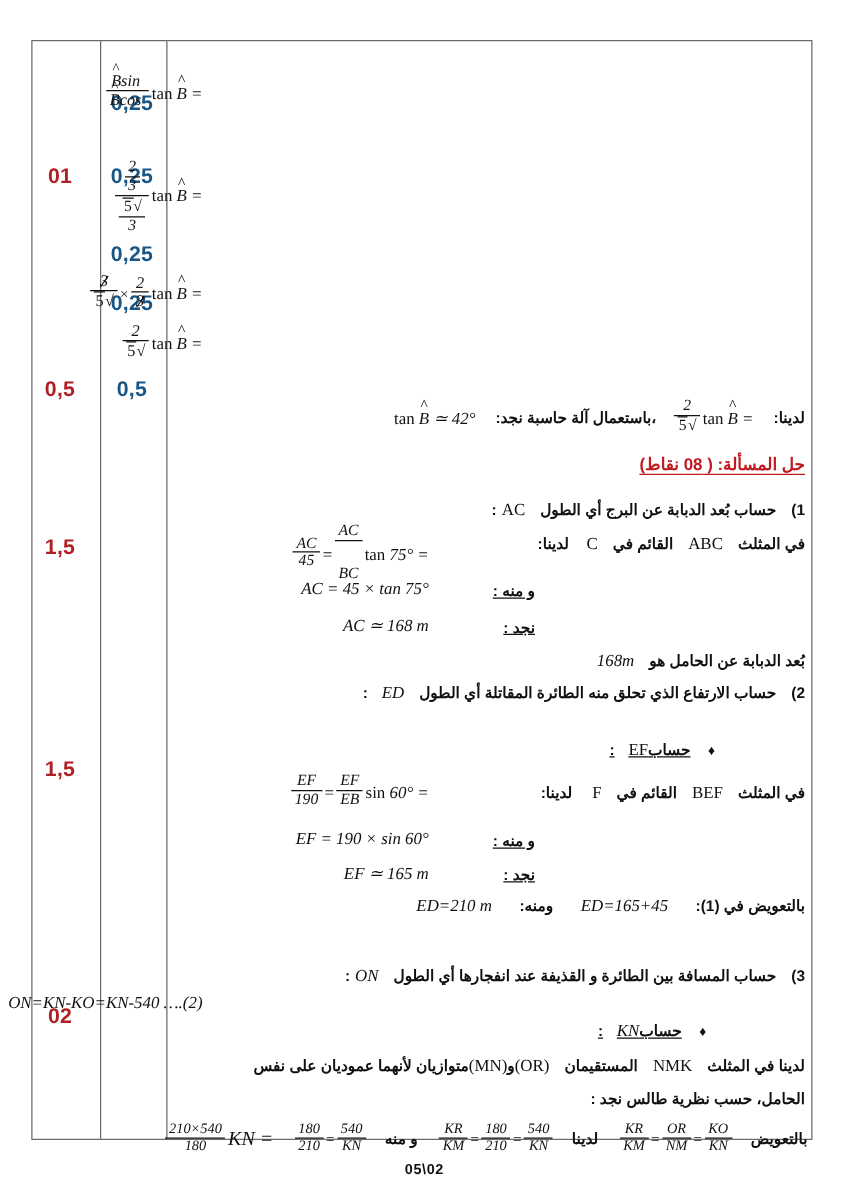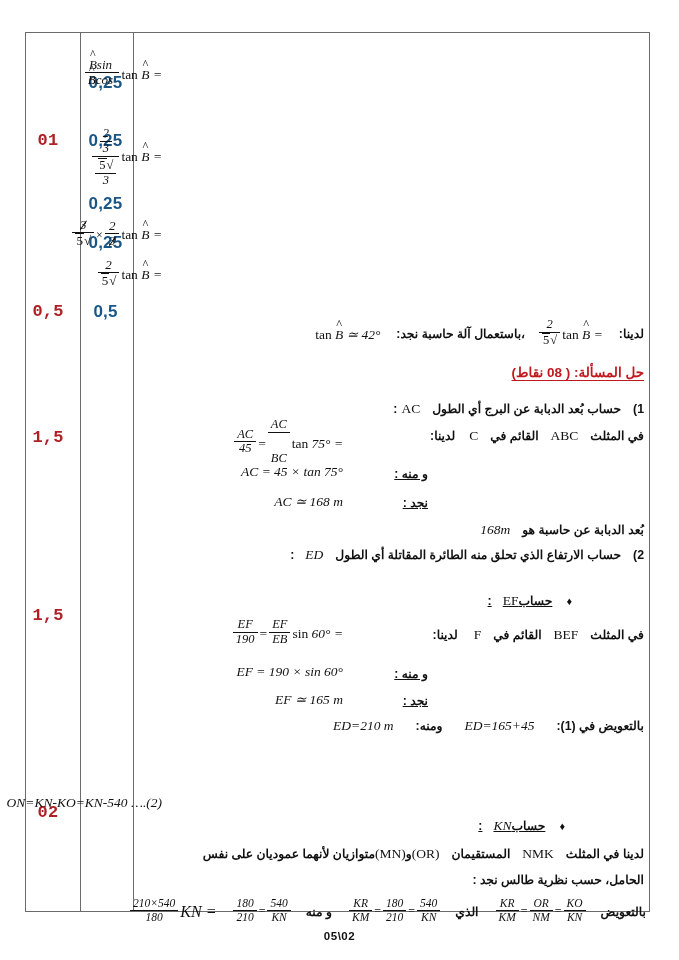--- a/index.html
+++ b/index.html
@@ -46,21 +46,21 @@
 
   
   .mark {
     position: absolute;
     font-family: "Liberation Sans", sans-serif;
     font-weight: bold;
     font-size: 17px;
     text-align: center;
     letter-spacing: 0.2px;
   }
-  .mark.total { color: #b01f24; width: 46px; left: 25px; font-family: Liberation Mono, monospace; }
+  .mark.total { color: #b01f24; width: 46px; left: 25px; }
   .mark.part  { color: #1a5685; width: 53px; left: 79px; }
 
   
   .content {
     position: absolute;
     left: 133px;
     top: 32px;
     width: 517px;
     height: 880px;
     direction: rtl;
@@ -311,21 +311,21 @@
     </div>
 
     <div class="ln" style="right:222px; top:461px;">
       <span class="ar u">نجد :</span>
     </div>
     <div class="ln" style="right:307px; top:459px;">
       <span class="mth">AC ≃ 168 m</span>
     </div>
 
     <div class="ln" style="right:6px; top:488px;">
-      <span class="ar">بُعد الدبابة عن حاسبة هو</span>
+      <span class="ar">بُعد الدبابة عن الحامل هو</span>
       <span class="sp" style="width:4px;"></span>
       <span class="mth">168m</span>
     </div>
 
     <div class="ln" style="right:6px; top:513px;">
       <span class="ar">2)</span>
       <span class="sp" style="width:4px;"></span>
       <span class="ar">حساب الارتفاع الذي تحلق منه الطائرة المقاتلة  أي الطول</span>
       <span class="sp" style="width:4px;"></span>
       <span class="mth">ED</span>
@@ -382,20 +382,28 @@
       <span class="ar">بالتعويض في (1):</span>
       <span class="sp" style="width:14px;"></span>
       <span class="mth">ED=165+45</span>
       <span class="sp" style="width:14px;"></span>
       <span class="ar">ومنه:</span>
       <span class="sp" style="width:14px;"></span>
       <span class="mth">ED=210 m</span>
     </div>
 
 
+    <div class="ln" style="right:6px; top:740px;">
+      <span class="ar">3)</span>
+      <span class="sp" style="width:4px;"></span>
+      <span class="ar">حساب المسافة بين الطائرة و القذيفة عند انفجارها أي الطول</span>
+      <span class="sp" style="width:4px;"></span>
+      <span class="mth">ON</span>
+      <span class="ar">:</span>
+    </div>
 
     <div class="ln" style="right:488px; top:761px;">
       <span class="mth">ON=KN-KO=KN-540 ….(2)</span>
     </div>
 
     <div class="ln" style="right:85px; top:784px;">
       <span class="bullet">♦</span>
       <span class="sp" style="width:6px;"></span>
       <span class="ar u">حساب</span><span class="mth" style="text-decoration:underline;">KN</span>
       <span class="sp" style="width:3px;"></span>
@@ -414,21 +422,21 @@
       <span class="ar">المستقيمان</span>
       <span class="sp" style="width:4px;"></span>
       <span class="mth up">(OR)</span><span class="ar">و</span><span class="mth up">(MN)</span><span class="ar">متوازيان لأنهما عموديان على نفس</span>
     </div>
 
     <div class="ln" style="right:4px; top:867px;">
       <span class="ar">بالتعويض</span>
       <span class="sp" style="width:5px;"></span>
       <span class="frac" style="font-size:11.5px;"><span class="num"><span class="rom" style="font-style:italic;">KO</span></span><span class="den"><span class="rom" style="font-style:italic;">KN</span></span></span><span class="mth up" style="font-size:12px;">=</span><span class="frac" style="font-size:11.5px;"><span class="num"><span class="rom" style="font-style:italic;">OR</span></span><span class="den"><span class="rom" style="font-style:italic;">NM</span></span></span><span class="mth up" style="font-size:12px;">=</span><span class="frac" style="font-size:11.5px;"><span class="num"><span class="rom" style="font-style:italic;">KR</span></span><span class="den"><span class="rom" style="font-style:italic;">KM</span></span></span>
       <span class="sp" style="width:7px;"></span>
-      <span class="ar">الذي</span>
+      <span class="ar">لدينا</span>
       <span class="sp" style="width:5px;"></span>
       <span class="frac" style="font-size:11.5px;"><span class="num">540</span><span class="den"><span class="rom" style="font-style:italic;">KN</span></span></span><span class="mth up" style="font-size:12px;">=</span><span class="frac" style="font-size:11.5px;"><span class="num">180</span><span class="den">210</span></span><span class="mth up" style="font-size:12px;">=</span><span class="frac" style="font-size:11.5px;"><span class="num"><span class="rom" style="font-style:italic;">KR</span></span><span class="den"><span class="rom" style="font-style:italic;">KM</span></span></span>
       <span class="sp" style="width:7px;"></span>
       <span class="ar">و منه</span>
       <span class="sp" style="width:5px;"></span>
       <span class="frac" style="font-size:11.5px;"><span class="num">540</span><span class="den"><span class="rom" style="font-style:italic;">KN</span></span></span><span class="mth up" style="font-size:12px;">=</span><span class="frac" style="font-size:11.5px;"><span class="num">180</span><span class="den">210</span></span>
       <span class="sp" style="width:7px;"></span>
       <span class="mth" style="font-size:16px;"><span class="rom" style="font-style:italic;">KN</span>&nbsp;=</span><span class="frac" style="font-size:11.5px;"><span class="num">540×210</span><span class="den">180</span></span>
     </div>
 

